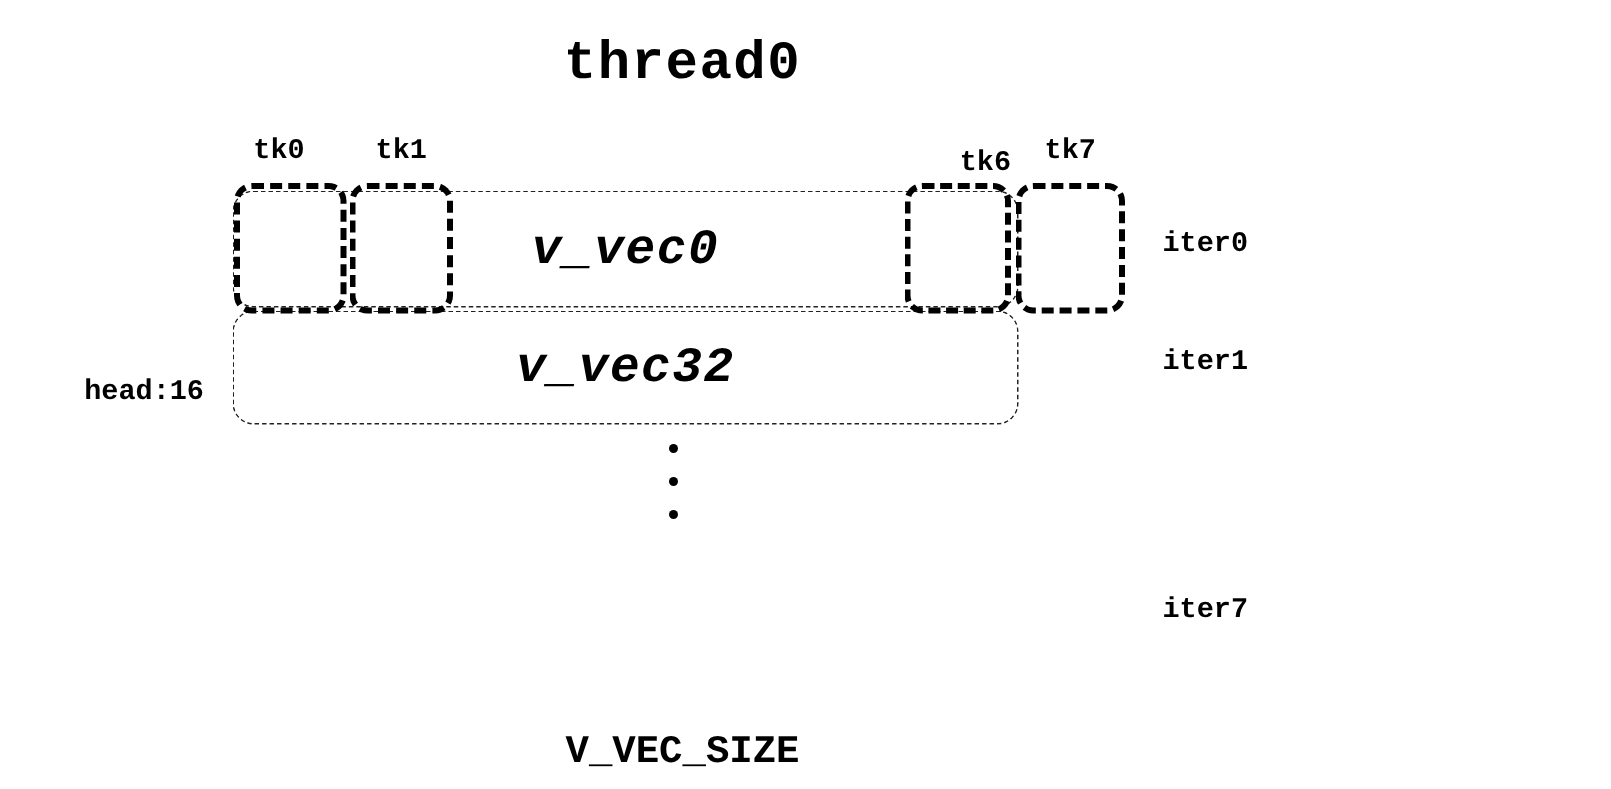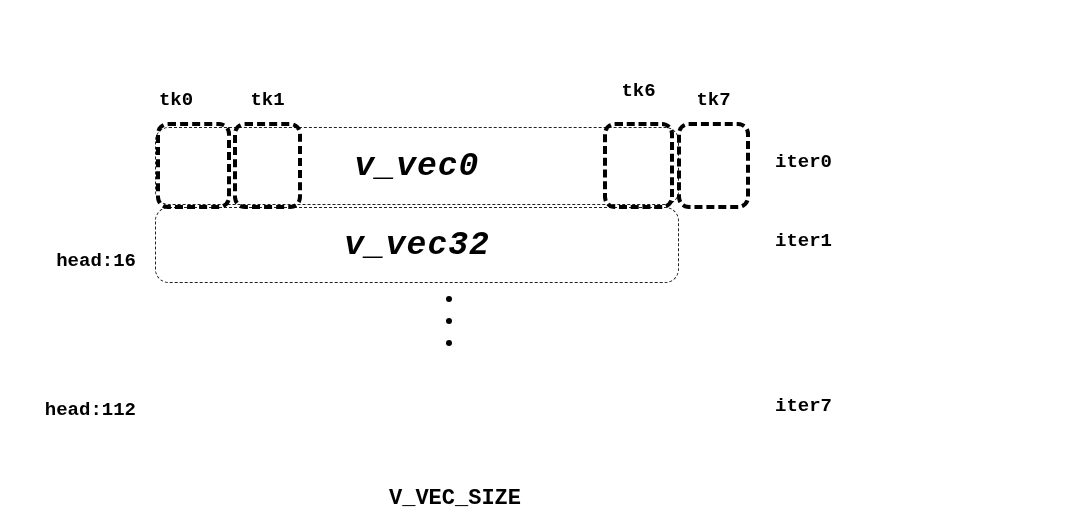--- a/index.html
+++ b/index.html
@@ -66,52 +66,52 @@
   }
   .dot {
     width: 6px; height: 6px;
     border-radius: 50%;
     background: #000;
   }
   .bottom-label {
     position: absolute;
     left: 155px; top: 486px; width: 600px;
     text-align: center;
-    font-size: 22px;
+    font-size: 26px;
     font-weight: bold;
   }
   .num-rows { left: 815px; top: 308px; }
 </style>
 </head>
 <body>
 
 <div class="canvas">
 
+  <div class="title">thread0</div>
 
-  <div class="lbl tk" style="left:140px; top:88px; width:72px;">tk0</div>
+  <div class="lbl tk" style="left:150px; top:88px; width:72px;">tk0</div>
   <div class="lbl tk" style="left:233px; top:88px; width:69px;">tk1</div>
-  <div class="lbl tk" style="left:603px; top:79px; width:71px;">tk6</div>
+  <div class="lbl tk" style="left:603px; top:96px; width:71px;text-align:right;">tk6</div>
   <div class="lbl tk" style="left:677px; top:88px; width:73px;">tk7</div>
 
   <div class="rowbox" style="top:127px; height:78px;">
     <span class="vec">v_vec0</span>
   </div>
 
   <div class="rowbox" style="top:207px; height:76px;">
     <span class="vec">v_vec32</span>
   </div>
 
 
   <div class="tkbox" style="left:156px; width:75px;"></div>
   <div class="tkbox" style="left:233px; width:69px;"></div>
   <div class="tkbox" style="left:603px; width:71px;"></div>
   <div class="tkbox" style="left:677px; width:73px;"></div>
 
   <div class="lbl head" style="top:233px;margin-top:16px;">head:16</div>
-  <div class="lbl head" style="top:398px;">head:112</div>
 
   <div class="lbl iter" style="top:150px;">iter0</div>
   <div class="lbl iter" style="top:229px;">iter1</div>
   <div class="lbl iter" style="top:394px;">iter7</div>
 
   <div class="dots">
     <span class="dot"></span>
     <span class="dot"></span>
     <span class="dot"></span>
   </div>

